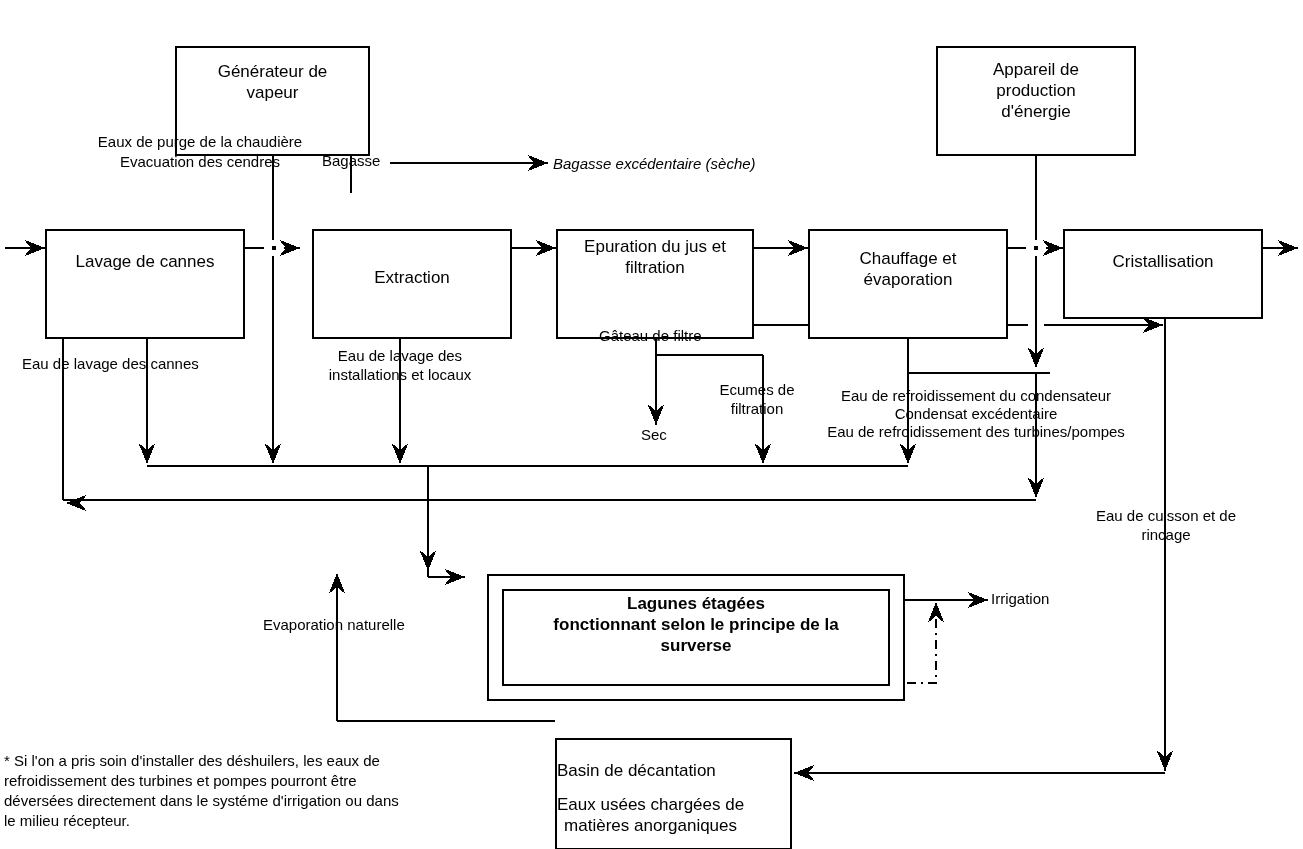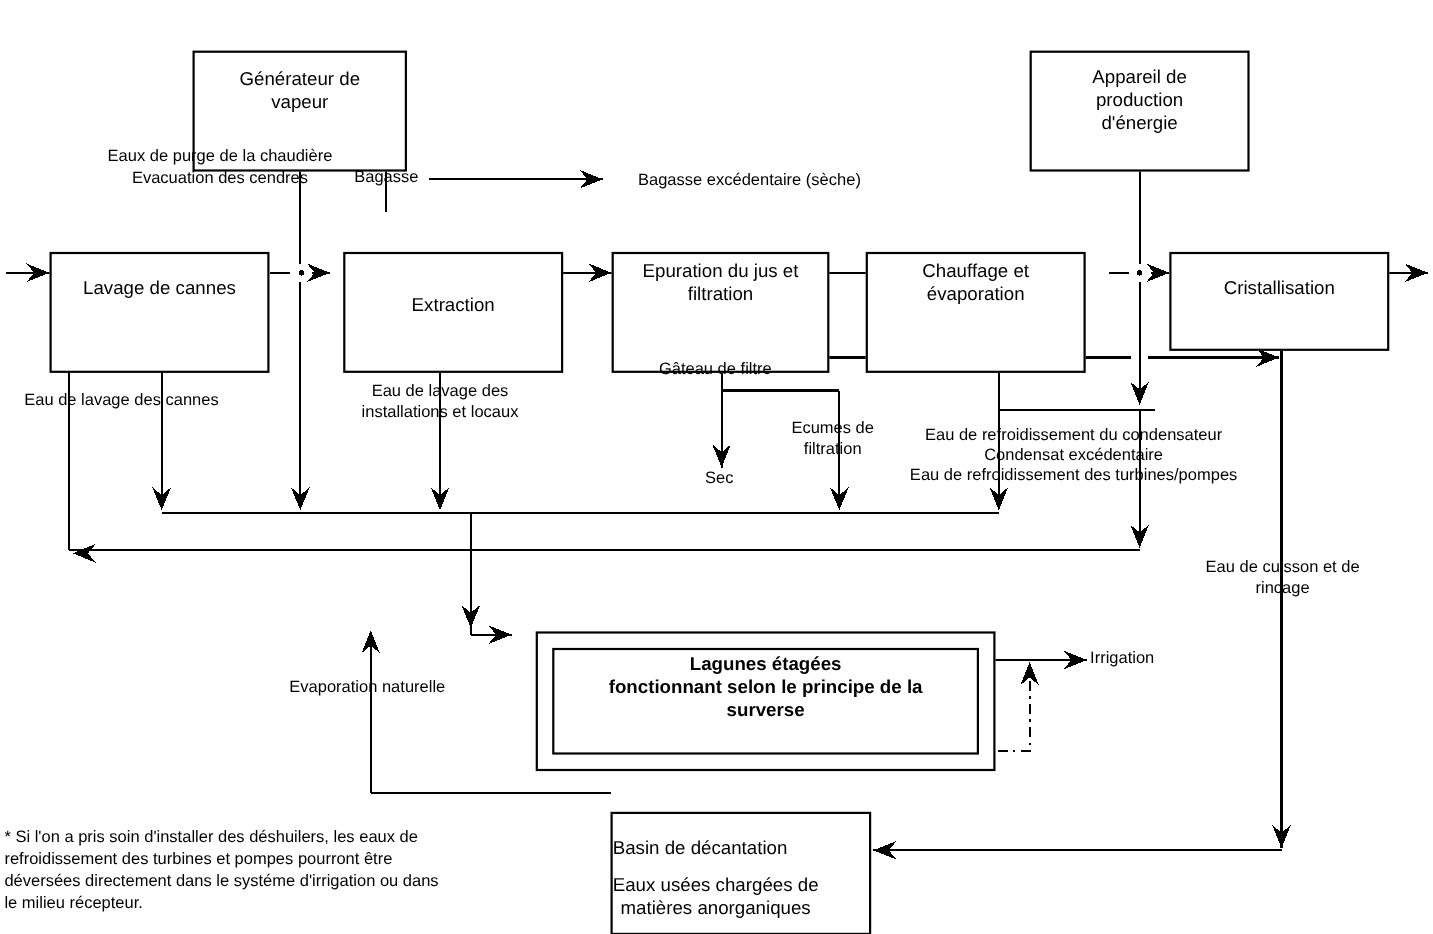--- a/index.html
+++ b/index.html
@@ -132,21 +132,21 @@
 production
 d'énergie</div>
 
   <div class="node" style="left:45px;top:193px;width:200px;height:110px;padding-top:20px;">Lavage de cannes</div>
 
   <div class="node" style="left:312px;top:193px;width:200px;height:110px;padding-top:36px;">Extraction</div>
 
   <div class="node" style="left:556px;top:193px;width:198px;height:110px;padding-top:5px;">Epuration du jus et
 filtration</div>
 
-  <div class="node" style="left:787px;top:193px;width:200px;height:110px;padding-top:5px;">Chauffage et
+  <div class="node" style="left:808px;top:193px;width:200px;height:110px;padding-top:17px;">Chauffage et
 évaporation</div>
 
   <div class="node" style="left:1063px;top:193px;width:200px;height:90px;padding-top:20px;">Cristallisation</div>
 
   <div class="node" style="left:487px;top:538px;width:418px;height:127px;font-weight:bold;">
     <div class="inner-box">Lagunes étagées
 fonctionnant selon le principe de la
 surverse</div>
   </div>
 
@@ -154,21 +154,21 @@
     <div class="basin-title">Basin de décantation</div>
     <div class="basin-body">Eaux usées chargées de
 matières anorganiques</div>
   </div>
 
   <div class="lbl center" style="left:85px;top:132px;width:230px;line-height:20px;">Eaux de purge de la chaudière
 Evacuation des cendres</div>
 
   <div class="lbl" style="left:322px;top:151px;">Bagasse</div>
 
-  <div class="lbl" style="left:580px;top:154px;">Bagasse excédentaire (sèche)</div>
+  <div class="lbl" style="left:553px;top:154px;font-style:italic;">Bagasse excédentaire (sèche)</div>
 
   <div class="lbl" style="left:22px;top:354px;">Eau de lavage des cannes</div>
 
   <div class="lbl center" style="left:310px;top:346px;width:180px;">Eau de lavage des
 installations et locaux</div>
 
   <div class="lbl" style="left:599px;top:326px;">Gâteau de filtre</div>
 
   <div class="lbl" style="left:641px;top:425px;">Sec</div>
 

